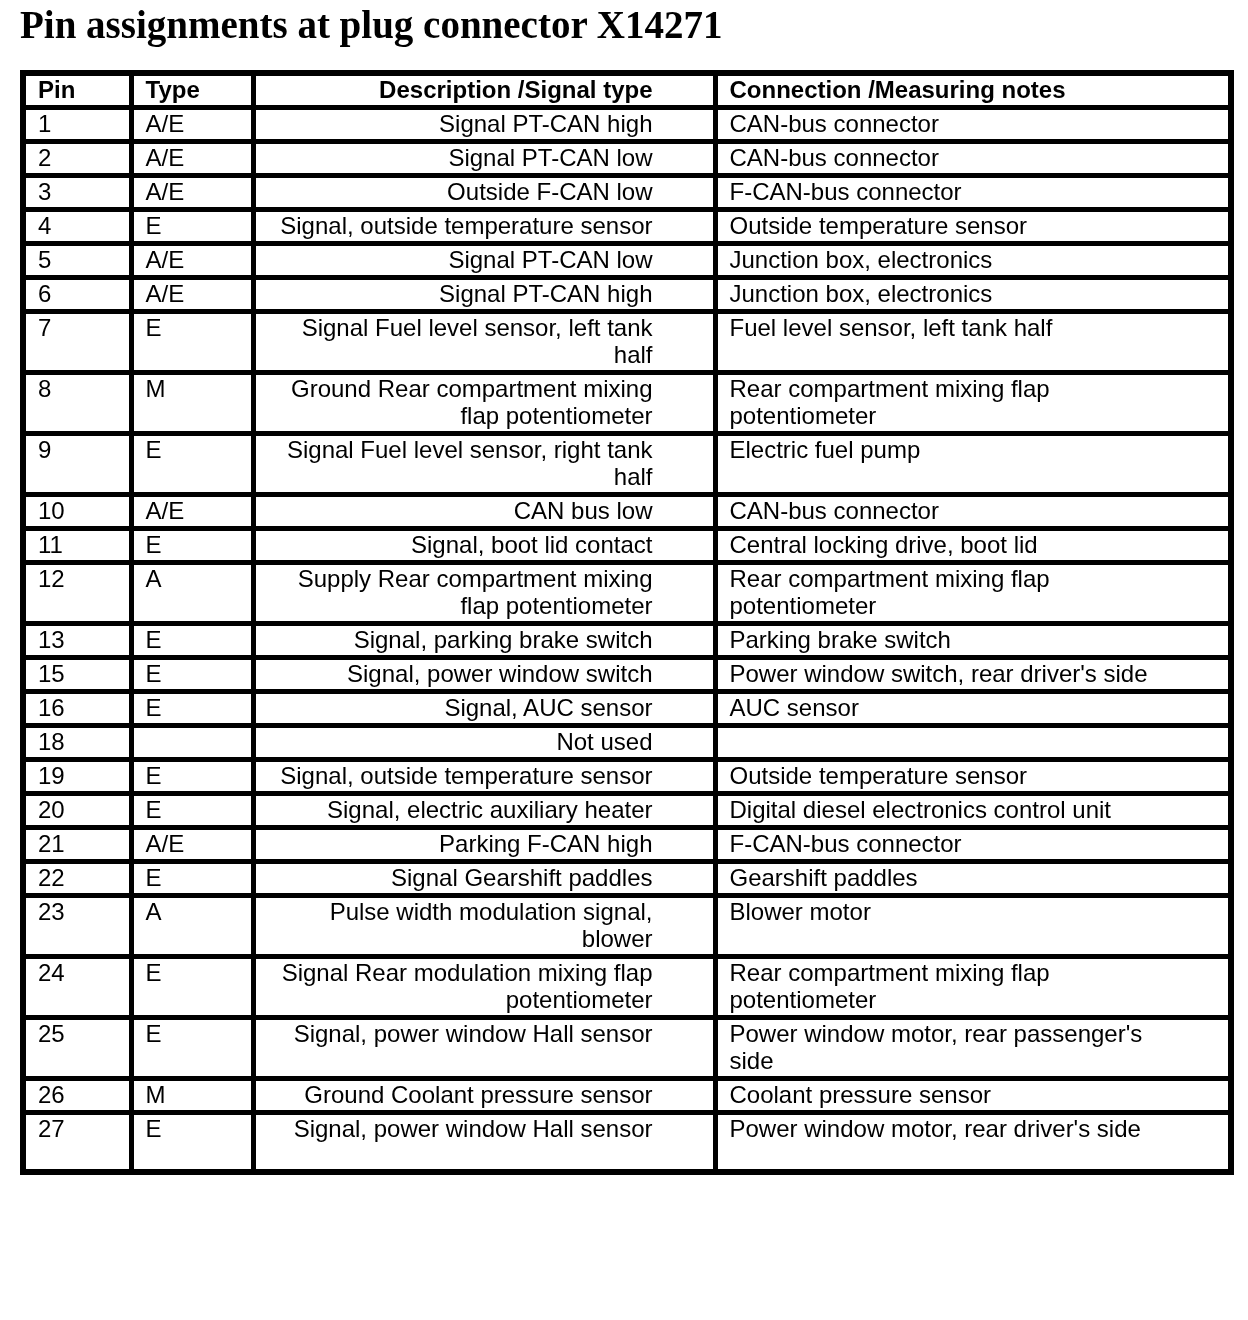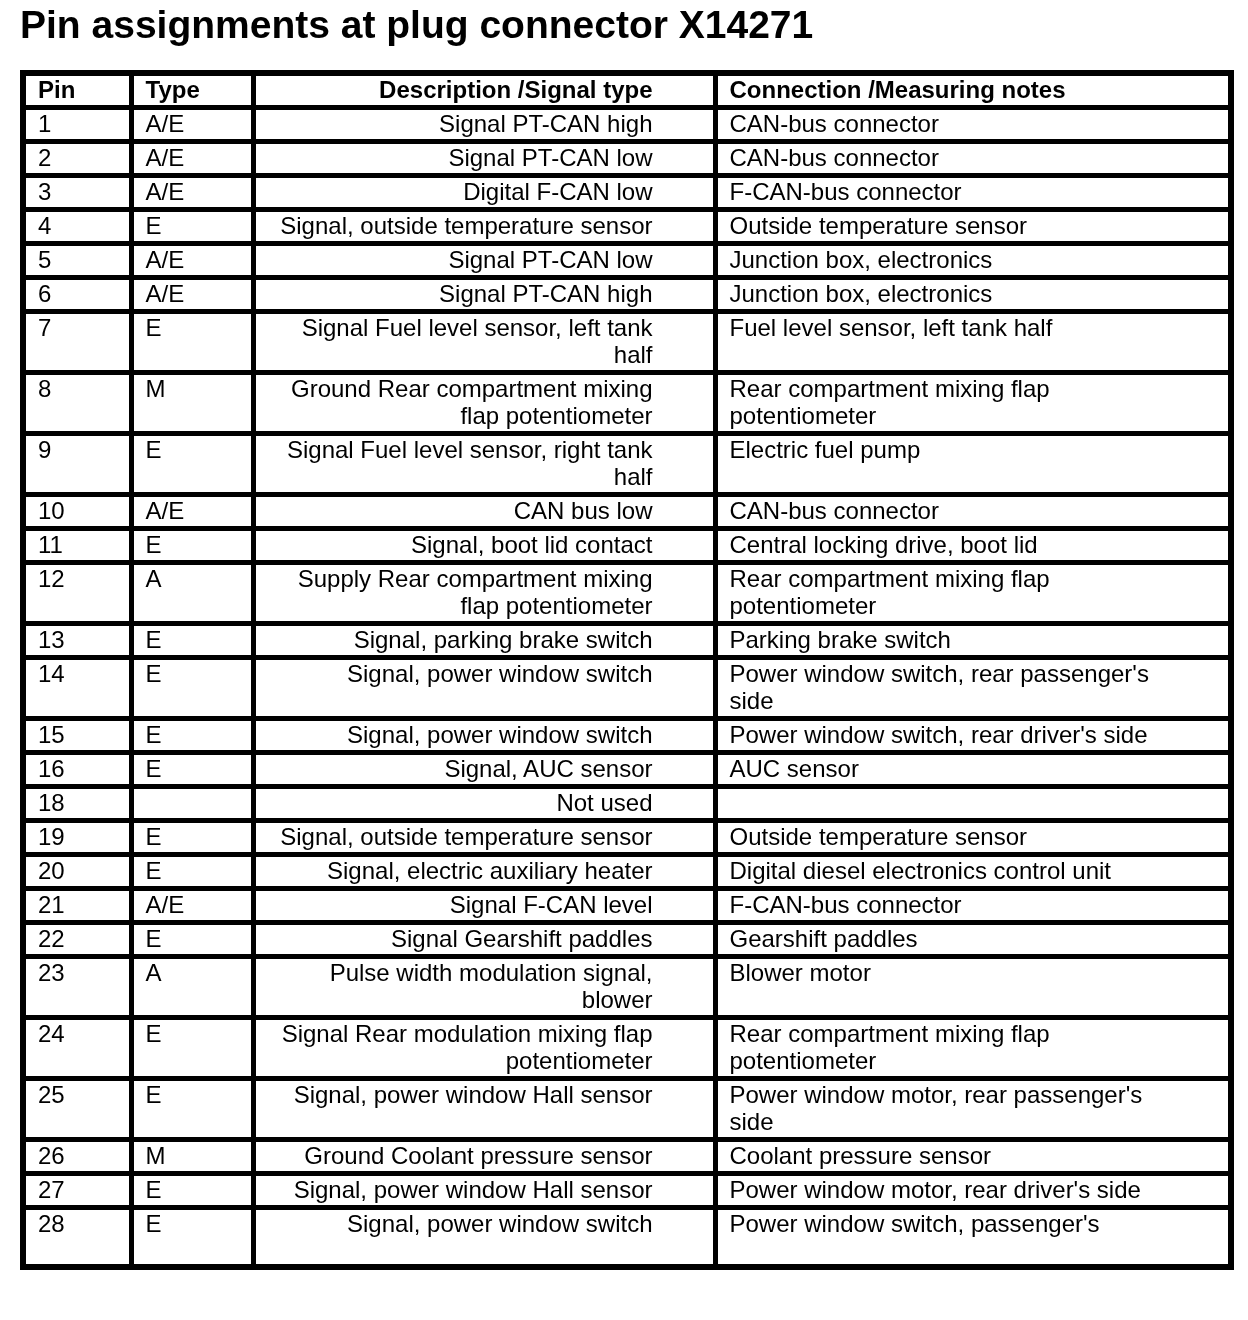--- a/index.html
+++ b/index.html
@@ -14,20 +14,21 @@
     height: 1320px;
     overflow: hidden;
     position: relative;
   }
   h1.page-title {
     margin: 2px 0 0 20px;
     font-size: 39px;
     line-height: 46px;
     font-weight: bold;
     letter-spacing: 0px;
+    font-family: Liberation Serif, serif;
   }
   table.pin-table {
     border-collapse: collapse;
     table-layout: fixed;
     width: 1208px;
     margin: 22px 0 0 20px;
     border: 6px solid #000000;
   }
   th, td {
     border: 5px solid #000000;
@@ -78,21 +79,21 @@
       </tr>
       <tr>
         <td class="c0">2</td>
         <td class="c1">A/E</td>
         <td class="c2">Signal PT-CAN low</td>
         <td class="c3">CAN-bus connector</td>
       </tr>
       <tr>
         <td class="c0">3</td>
         <td class="c1">A/E</td>
-        <td class="c2">Digital F-CAN low</td>
+        <td class="c2">Outside F-CAN low</td>
         <td class="c3">F-CAN-bus connector</td>
       </tr>
       <tr>
         <td class="c0">4</td>
         <td class="c1">E</td>
         <td class="c2">Signal, outside temperature sensor</td>
         <td class="c3">Outside temperature sensor</td>
       </tr>
       <tr>
         <td class="c0">5</td>
@@ -142,26 +143,20 @@
         <td class="c2">Supply Rear compartment mixing flap potentiometer</td>
         <td class="c3">Rear compartment mixing flap potentiometer</td>
       </tr>
       <tr>
         <td class="c0">13</td>
         <td class="c1">E</td>
         <td class="c2">Signal, parking brake switch</td>
         <td class="c3">Parking brake switch</td>
       </tr>
       <tr>
-        <td class="c0">14</td>
-        <td class="c1">E</td>
-        <td class="c2">Signal, power window switch</td>
-        <td class="c3">Power window switch, rear passenger's side</td>
-      </tr>
-      <tr>
         <td class="c0">15</td>
         <td class="c1">E</td>
         <td class="c2">Signal, power window switch</td>
         <td class="c3">Power window switch, rear driver's side</td>
       </tr>
       <tr>
         <td class="c0">16</td>
         <td class="c1">E</td>
         <td class="c2">Signal, AUC sensor</td>
         <td class="c3">AUC sensor</td>
@@ -180,21 +175,21 @@
       </tr>
       <tr>
         <td class="c0">20</td>
         <td class="c1">E</td>
         <td class="c2">Signal, electric auxiliary heater</td>
         <td class="c3">Digital diesel electronics control unit</td>
       </tr>
       <tr>
         <td class="c0">21</td>
         <td class="c1">A/E</td>
-        <td class="c2">Signal F-CAN level</td>
+        <td class="c2">Parking F-CAN high</td>
         <td class="c3">F-CAN-bus connector</td>
       </tr>
       <tr>
         <td class="c0">22</td>
         <td class="c1">E</td>
         <td class="c2">Signal Gearshift paddles</td>
         <td class="c3">Gearshift paddles</td>
       </tr>
       <tr>
         <td class="c0">23</td>
@@ -219,20 +214,14 @@
         <td class="c1">M</td>
         <td class="c2">Ground Coolant pressure sensor</td>
         <td class="c3">Coolant pressure sensor</td>
       </tr>
       <tr>
         <td class="c0">27</td>
         <td class="c1">E</td>
         <td class="c2">Signal, power window Hall sensor</td>
         <td class="c3">Power window motor, rear driver's side</td>
       </tr>
-      <tr>
-        <td class="c0">28</td>
-        <td class="c1">E</td>
-        <td class="c2">Signal, power window switch</td>
-        <td class="c3">Power window switch, passenger's</td>
-      </tr>
     </tbody>
 </table>
 
 </body></html>

